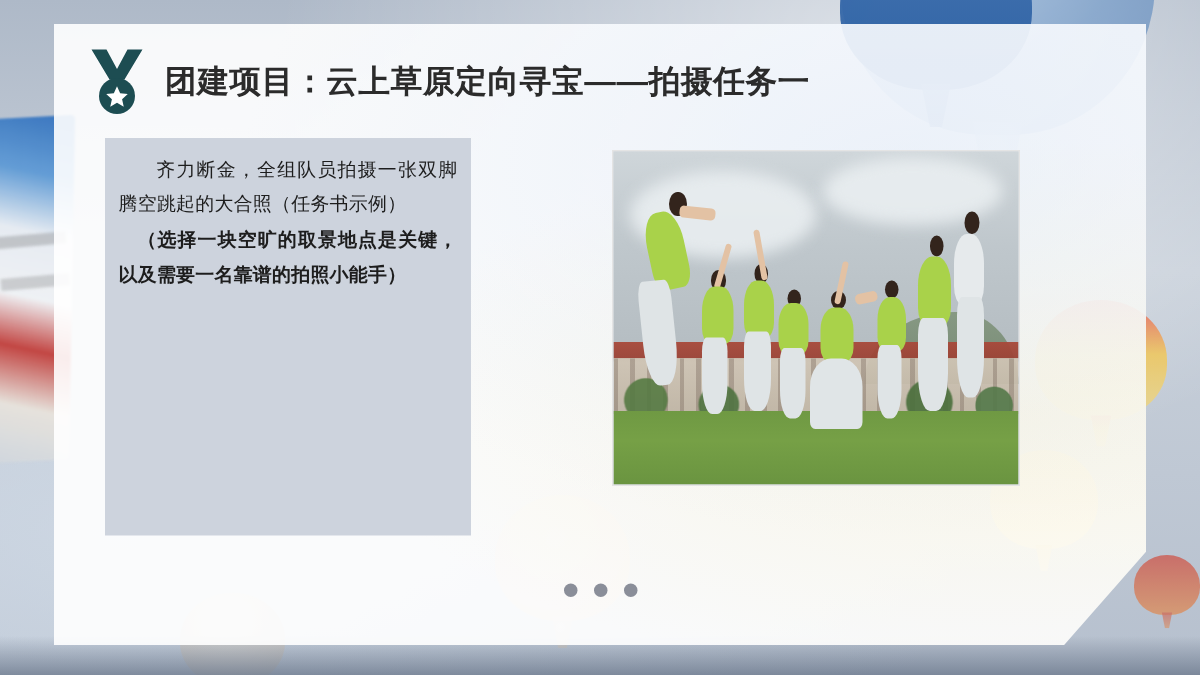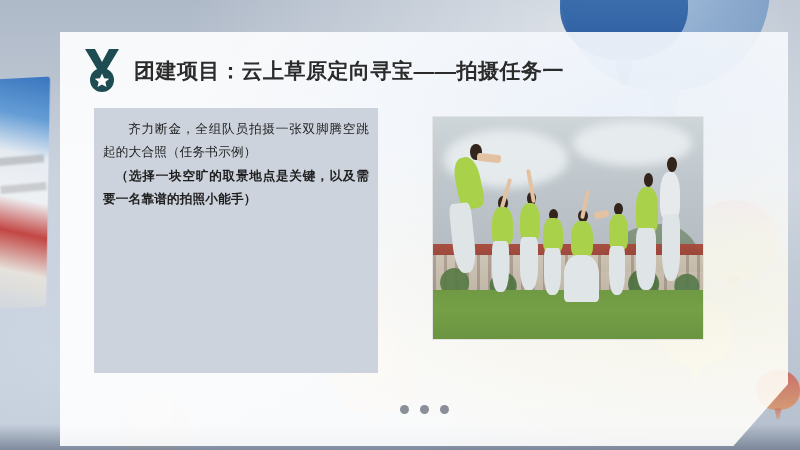--- a/index.html
+++ b/index.html
@@ -108,27 +108,26 @@
   }
   .bottom-haze {
     position: absolute;
     left: 0; bottom: 0; width: 800px; height: 26px;
     background: linear-gradient(180deg, rgba(120,132,150,0) 0%, rgba(104,117,137,0.75) 100%);
   }
 
   
   #card {
     position: absolute;
-    left: 36px; top: 32px;
+    left: 36px; top: 16px;
     width: 728px; height: 414px;
     background: rgba(255,255,255,0.90);
     box-shadow: 0 1px 5px rgba(60,70,85,0.28);
     -webkit-clip-path: polygon(0 0, 100% 0, 100% 85%, 92.5% 100%, 0 100%);
     clip-path: polygon(0 0, 100% 0, 100% 85%, 92.5% 100%, 0 100%);
-    margin-left: 24px;
   }
   .card-inner-wash {
     position: absolute;
     inset: 0;
     background:
       radial-gradient(ellipse at 78% 22%, rgba(222,232,246,0.55) 0%, rgba(255,255,255,0) 55%),
       radial-gradient(ellipse at 88% 62%, rgba(246,238,206,0.45) 0%, rgba(255,255,255,0) 50%);
     pointer-events: none;
   }
 
@@ -153,21 +152,21 @@
     color: #2b2b2b;
     letter-spacing: 0.5px;
     white-space: nowrap;
     line-height: 1;
   }
 
   
   #text-panel {
     position: absolute;
     left: 34px; top: 76px;
-    width: 284px;
+    width: 244px;
     height: 265px;
     background: #cdd3dd;
     padding: 10px 9px 8px 9px;
     box-sizing: border-box;
   }
   #text-panel p {
     margin: 0 0 1px 0;
     font-size: 12.6px;
     line-height: 1.82;
     color: #1d1d1d;

